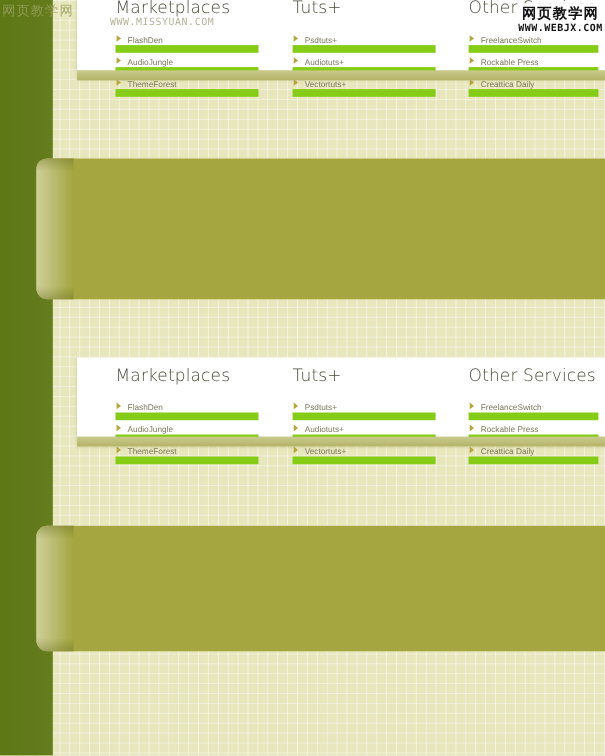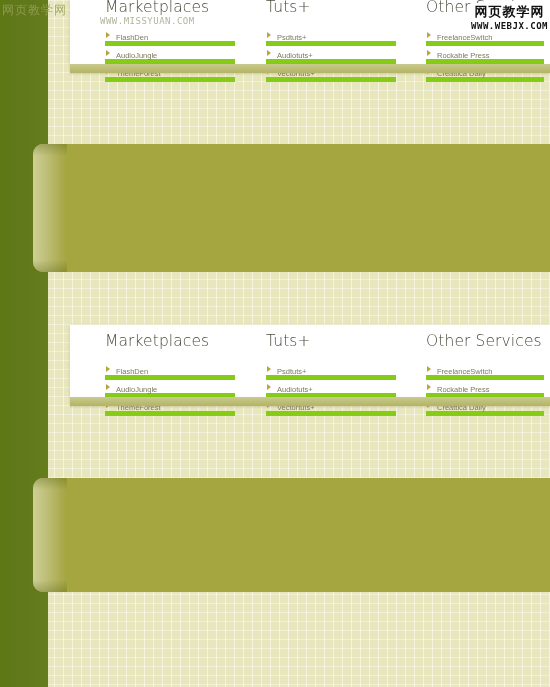--- a/index.html
+++ b/index.html
@@ -108,21 +108,21 @@
     letter-spacing: 0.1px;
     white-space: nowrap;
   }
   .link-list {
     list-style: none;
     margin: 0;
     padding: 0;
   }
   .link-list li {
     position: relative;
-    border-bottom: 5px solid #84cc16;
+    border-bottom: 7px solid #84cc16;
     height: 13px;
     line-height: 13px;
     padding-left: 11px;
   }
   .link-list li .arrow {
     position: absolute;
     left: 1px;
     top: 4px;
     width: 0; height: 0;
     border-left: 4px solid #b7a53c;

